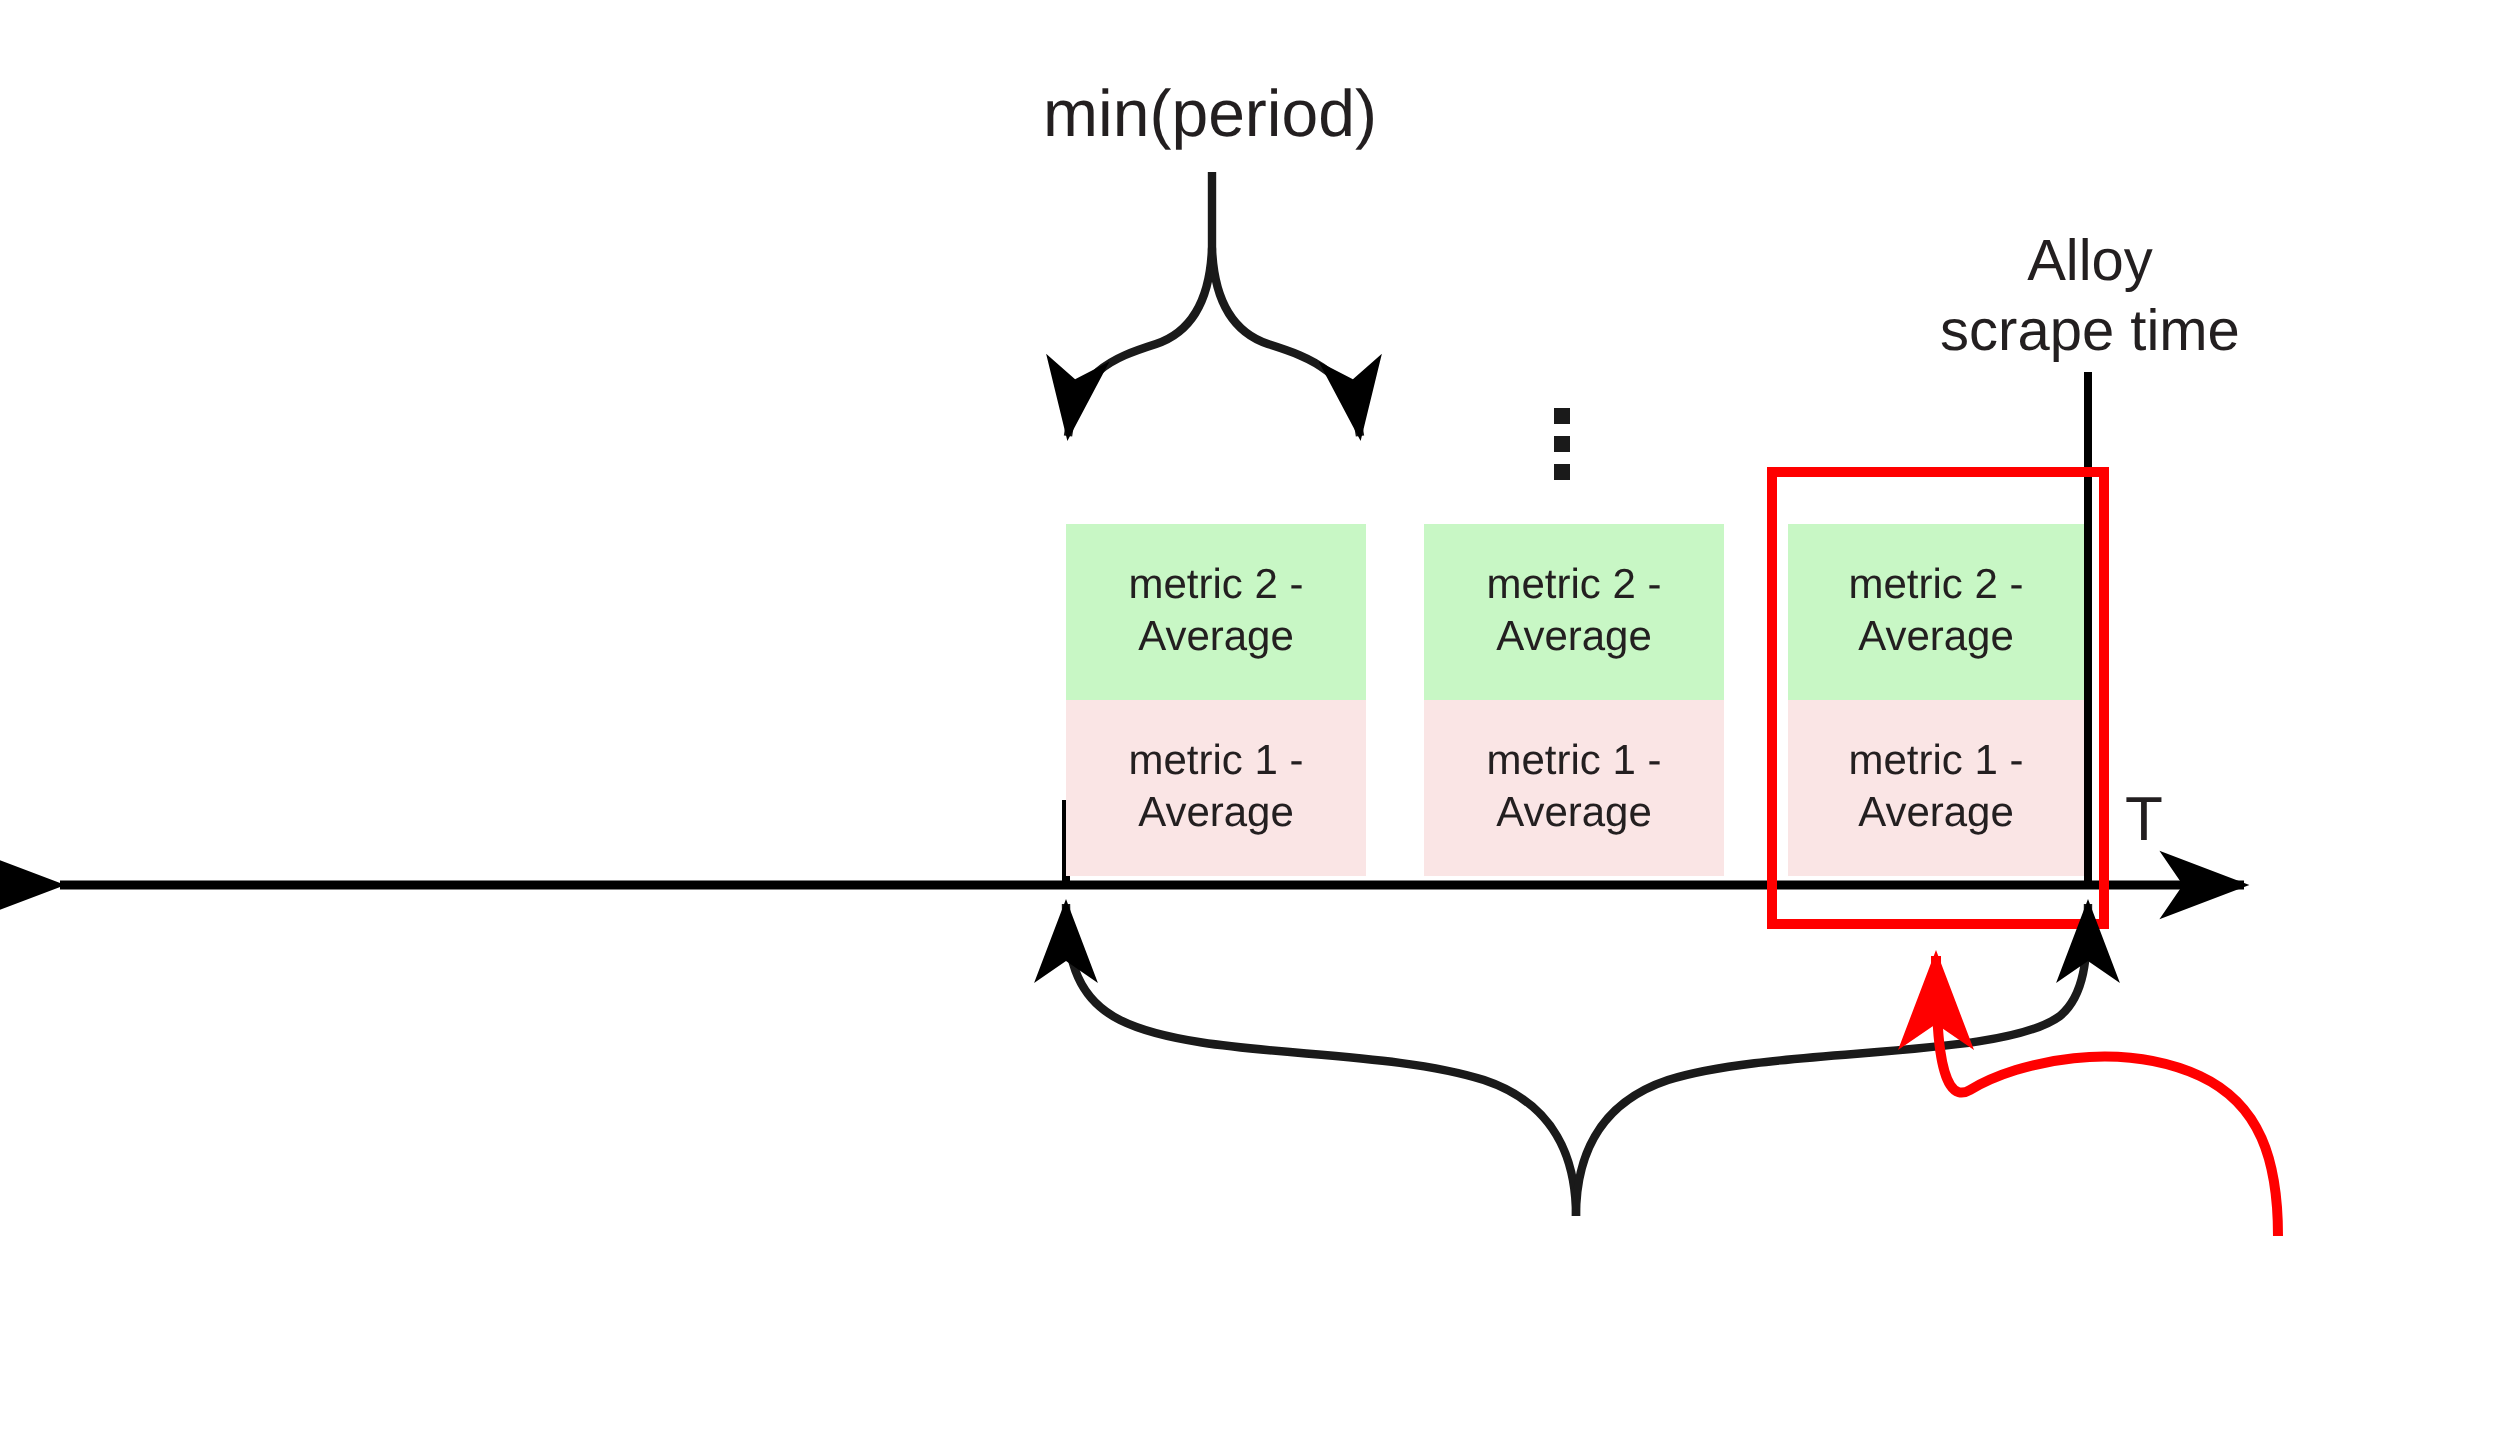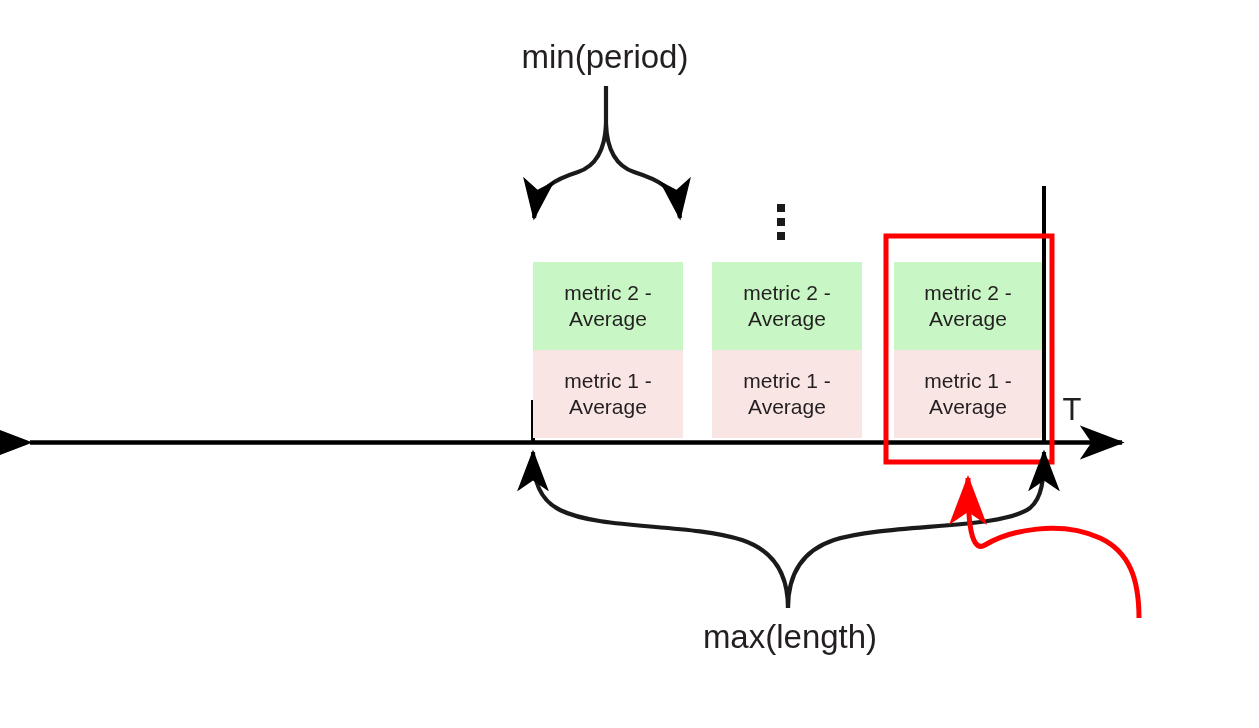--- a/index.html
+++ b/index.html
@@ -137,22 +137,23 @@
       <path d="M788,608 C788,580 798,552 834,540 C888,523 1000,530 1030,508 C1042,498 1044,480 1044,452" marker-end="url(#arrowBlack)"></path>
     </g>
 
     <g fill="none" stroke="#ff0000" stroke-width="5">
       <path d="M1139,618 C1139,580 1130,552 1100,538 C1060,520 1010,530 985,545 C968,555 968,505 968,478" marker-end="url(#arrowRed)"></path>
     </g>
   </svg>
 
   <div class="lbl lbl-min-period">min(period)</div>
 
-  <div class="lbl lbl-max-length">max(length)</div>
 
+  <div class="lbl lbl-alloy">Alloy
+scrape time</div>
 
   <div class="lbl lbl-t-axis">T</div>
 
 
   <div class="mbox" style="left:533px; top:262px; width:150px; height:176px;">
     <div class="mcell mcell-green" style="height:88px;">metric 2 -
 Average</div>
     <div class="mcell mcell-pink" style="height:88px;">metric 1 -
 Average</div>
   </div>

